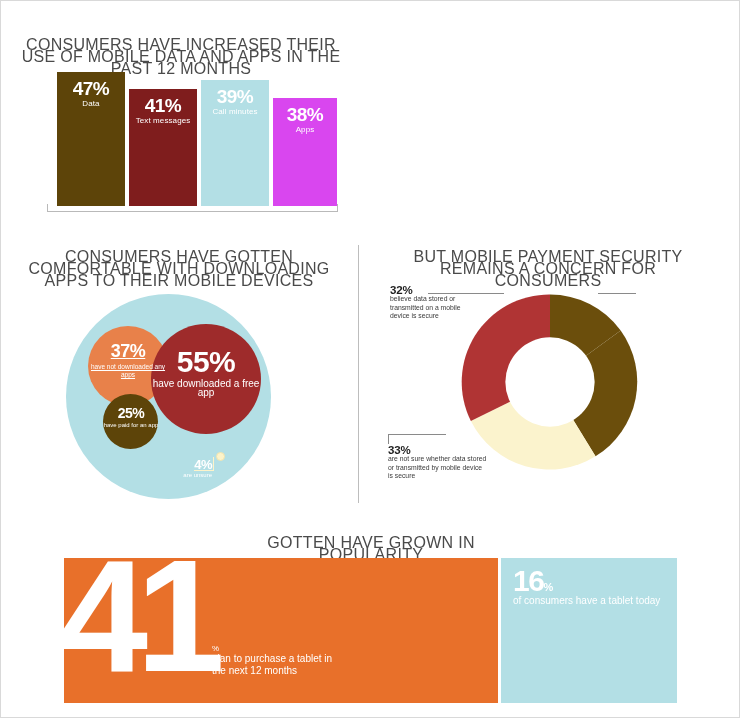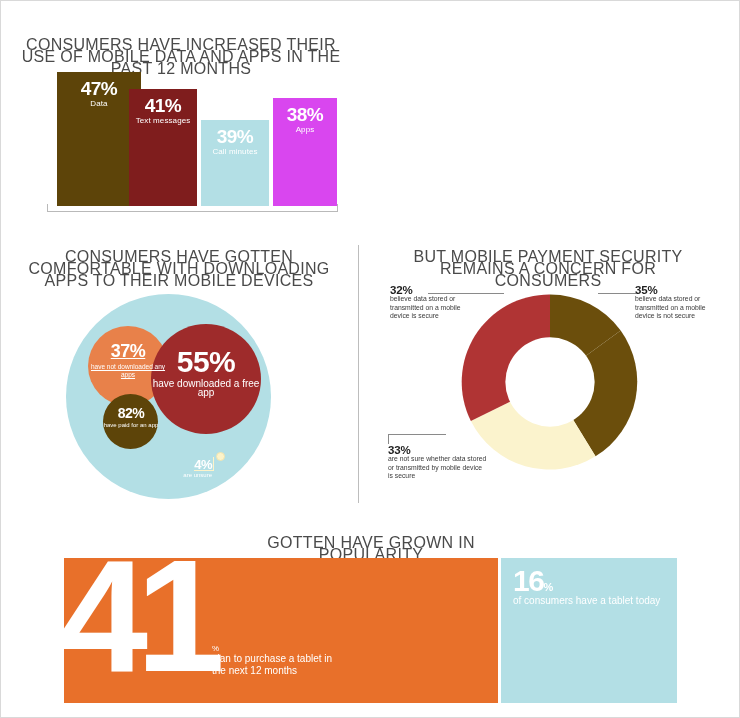--- a/index.html
+++ b/index.html
@@ -101,31 +101,31 @@
 </head>
 <body>
 
 <div class="page">
 
   <div id="sec-bars">
     <div class="sect-title" id="bars-title">CONSUMERS HAVE INCREASED THEIR USE OF MOBILE DATA AND APPS IN THE PAST 12 MONTHS</div>
 
     <div class="bar-area">
 
-      <div class="bar" style="left:10px;width:68px;height:134px;background:#5d4409;padding-left:16px;">
+      <div class="bar" style="left:10px;width:68px;height:134px;background:#5d4409;">
         <span class="bval">47%</span>
         <span class="blab">Data</span>
       </div>
 
       <div class="bar" style="left:82px;width:68px;height:117px;background:#7f1d1d;">
         <span class="bval">41%</span>
         <span class="blab">Text messages</span>
       </div>
 
-      <div class="bar" style="left:154px;width:68px;height:86px;background:#b3dfe5;">
+      <div class="bar" style="left:154px;width:68px;height:126px;background:#b3dfe5;">
         <span class="bval">39%</span>
         <span class="blab">Call minutes</span>
       </div>
 
       <div class="bar" style="left:226px;width:64px;height:108px;background:#d946ef;">
         <span class="bval">38%</span>
         <span class="blab">Apps</span>
       </div>
     </div>
     <div class="axis"></div>
@@ -142,21 +142,21 @@
 
       <div class="cap" id="cap37">
         <span class="n">37%</span>
         <span class="t">have not downloaded any apps</span>
       </div>
       <div class="cap" id="cap55">
         <span class="n">55%</span>
         <span class="t">have downloaded a free app</span>
       </div>
       <div class="cap" id="cap25">
-        <span class="n">82%</span>
+        <span class="n">25%</span>
         <span class="t">have paid for an app</span>
       </div>
 
       <div class="dot4"></div>
       <div class="lead4"></div>
       <div class="lead4h"></div>
       <div id="cap4">
         <span class="n">4%</span>
         <span class="t">are unsure</span>
       </div>
@@ -179,24 +179,20 @@
       <circle cx="100" cy="100" r="47" fill="#ffffff"></circle>
     </svg>
 
     <div class="lead" id="lead32h"></div>
     <div class="lbl" id="lbl32">
       <span class="n">32%</span>
       <span>believe data stored or transmitted on a mobile device is secure</span>
     </div>
 
     <div class="lead" id="lead35h"></div>
-    <div class="lbl" id="lbl35">
-      <span class="n">35%</span>
-      <span>believe data stored or transmitted on a mobile device is not secure</span>
-    </div>
 
     <div class="lead" id="lead33h"></div>
     <div class="lead" id="lead33v"></div>
     <div class="lbl" id="lbl33">
       <span class="n">33%</span>
       <span>are not sure whether data stored or transmitted by mobile device is secure</span>
     </div>
   </div>
 
   <div id="sec-tab">

